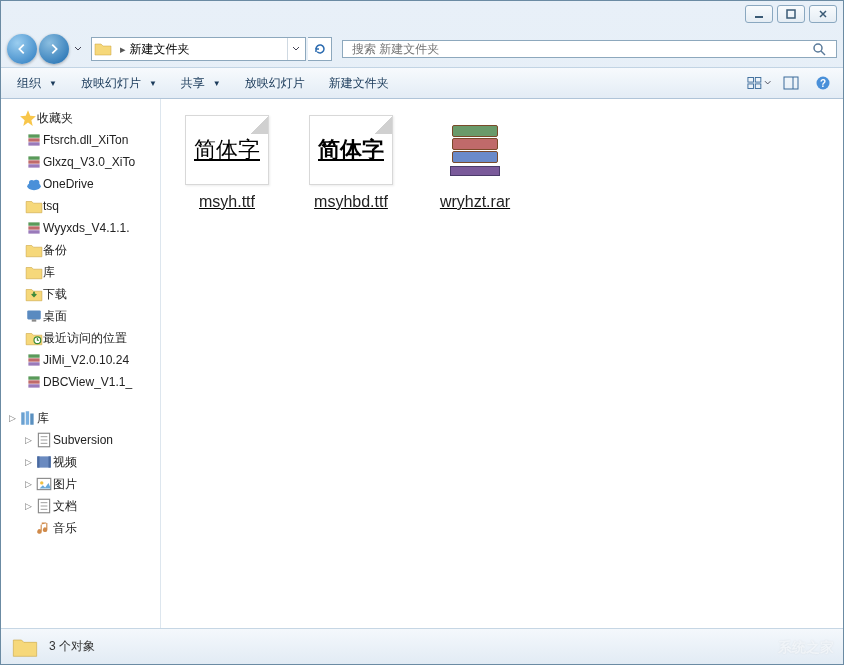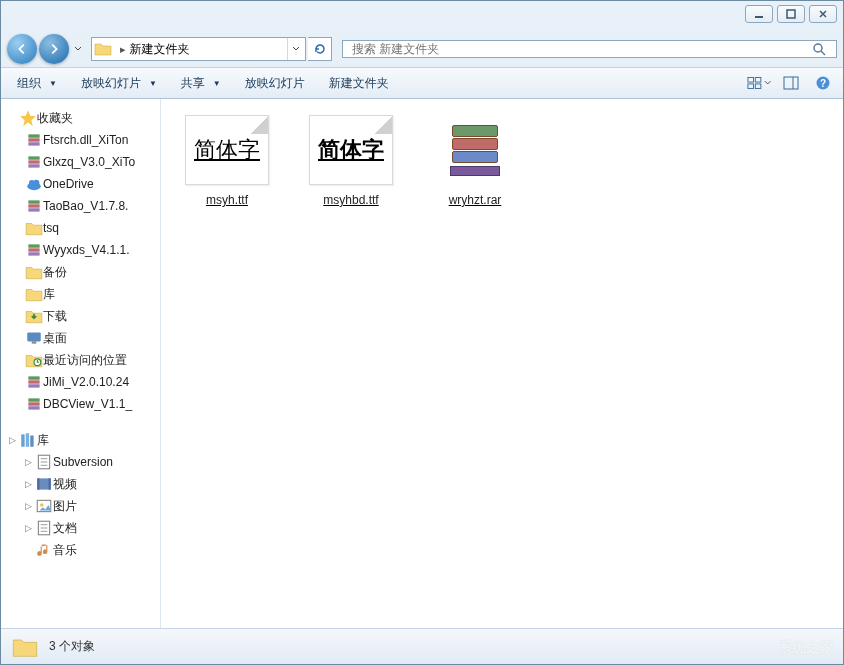--- a/index.html
+++ b/index.html
@@ -43,21 +43,21 @@
     .tree-node .nic { width:18px; height:16px; display:flex; align-items:center; justify-content:center; flex-shrink:0; }
     .tree-node.child { padding-left: 24px; }
     .tree-gap { height: 14px; }
     
     .content { flex:1; padding: 16px; display:flex; align-content:flex-start; gap: 24px; flex-wrap:wrap; }
     .file-item { width: 100px; display:flex; flex-direction:column; align-items:center; gap: 8px; text-decoration: underline; }
     .file-icon { width: 84px; height: 70px; background:#fff; border:1px solid #d8d8d8; box-shadow: 1px 1px 2px rgba(0,0,0,.08); position:relative; display:flex; align-items:center; justify-content:center; font-size:22px; font-weight:bold; }
     .file-icon::before { content:""; position:absolute; top:0; right:0; width:18px; height:18px; background:linear-gradient(135deg,#fff 50%,#d0d0d0 50%); }
     .file-icon.rar { border:none; box-shadow:none; background:none; }
     .file-icon.rar::before { display:none; }
-    .file-name { font-size:12px; color:#222; text-align:center; }
+    .file-name { font-size:16px; color:#222; text-align:center; }
     
     .statusbar { height: 36px; background: linear-gradient(#f4f8fc,#e2ebf4); border-top:1px solid #c6d6e4; display:flex; align-items:center; padding:0 10px; gap: 10px; font-size:12px; color:#333; }
     .statusbar .sic { width: 28px; height: 24px; }
     
     .watermark { position:absolute; right:10px; bottom:8px; font-size:14px; color:#f0f4f8; font-weight:bold; pointer-events:none; text-shadow: 0 0 2px rgba(0,0,0,.08); }
     
     
     .folder-svg { fill:#f6d87a; stroke:#caa33e; stroke-width:.5; }
     .star-svg { fill:#f8c64a; }
     .rar-books { display:flex; flex-direction:column; align-items:center; }
@@ -211,30 +211,20 @@
           </div>
           <div class="tree-node child">
             <span class="nic">
               <svg viewBox="0 0 16 16">
                 <ellipse cx="8" cy="10" rx="6" ry="3.5" fill="#4a90d9"></ellipse>
                 <circle cx="6" cy="7" r="2.5" fill="#4a90d9"></circle>
                 <circle cx="10" cy="7" r="2.8" fill="#4a90d9"></circle>
               </svg>
             </span>
             <span>OneDrive</span>
-          </div>
-          <div class="tree-node child">
-            <span class="nic">
-              <svg viewBox="0 0 16 16">
-                <rect x="3" y="3" width="10" height="3" fill="#5a9a5a"></rect>
-                <rect x="3" y="6.5" width="10" height="3" fill="#c06a6a"></rect>
-                <rect x="3" y="10" width="10" height="3" fill="#9a7aba"></rect>
-              </svg>
-            </span>
-            <span>TaoBao_V1.7.8.</span>
           </div>
           <div class="tree-node child">
             <span class="nic">
               <svg viewBox="0 0 16 16">
                 <path class="folder-svg" d="M1 4 h5 l1.5 1.5 h7.5 v8.5 h-14 z"></path>
               </svg>
             </span>
             <span>tsq</span>
           </div>
           <div class="tree-node child">

